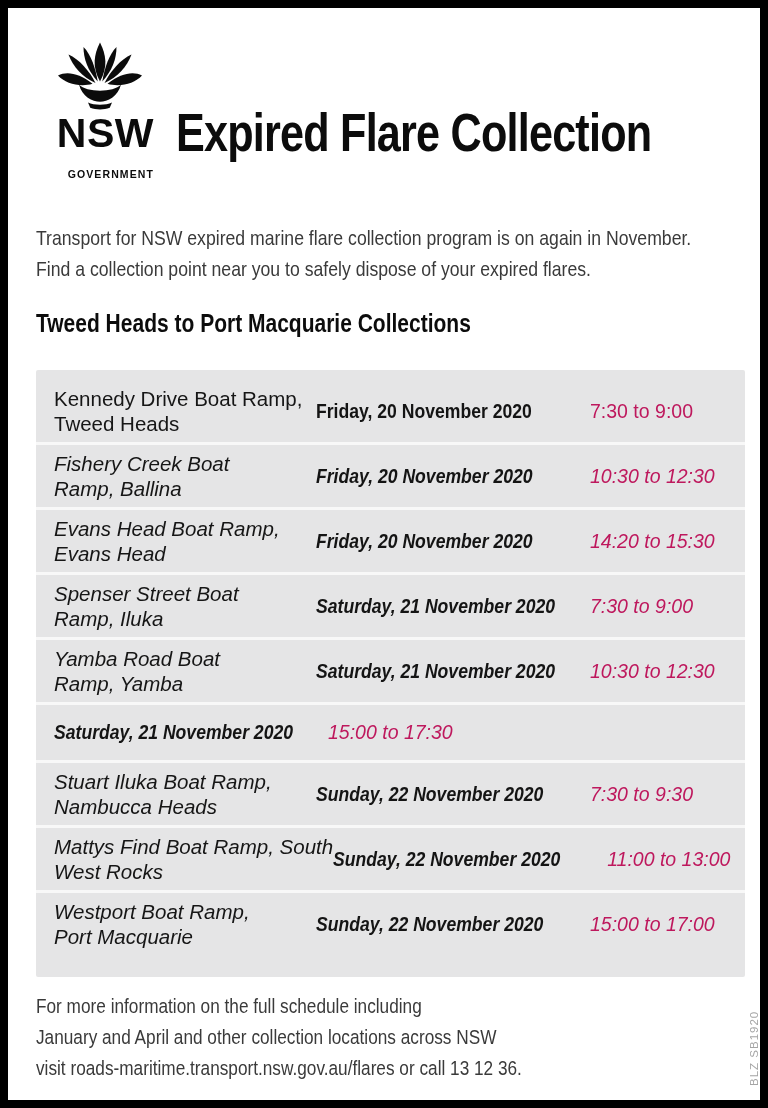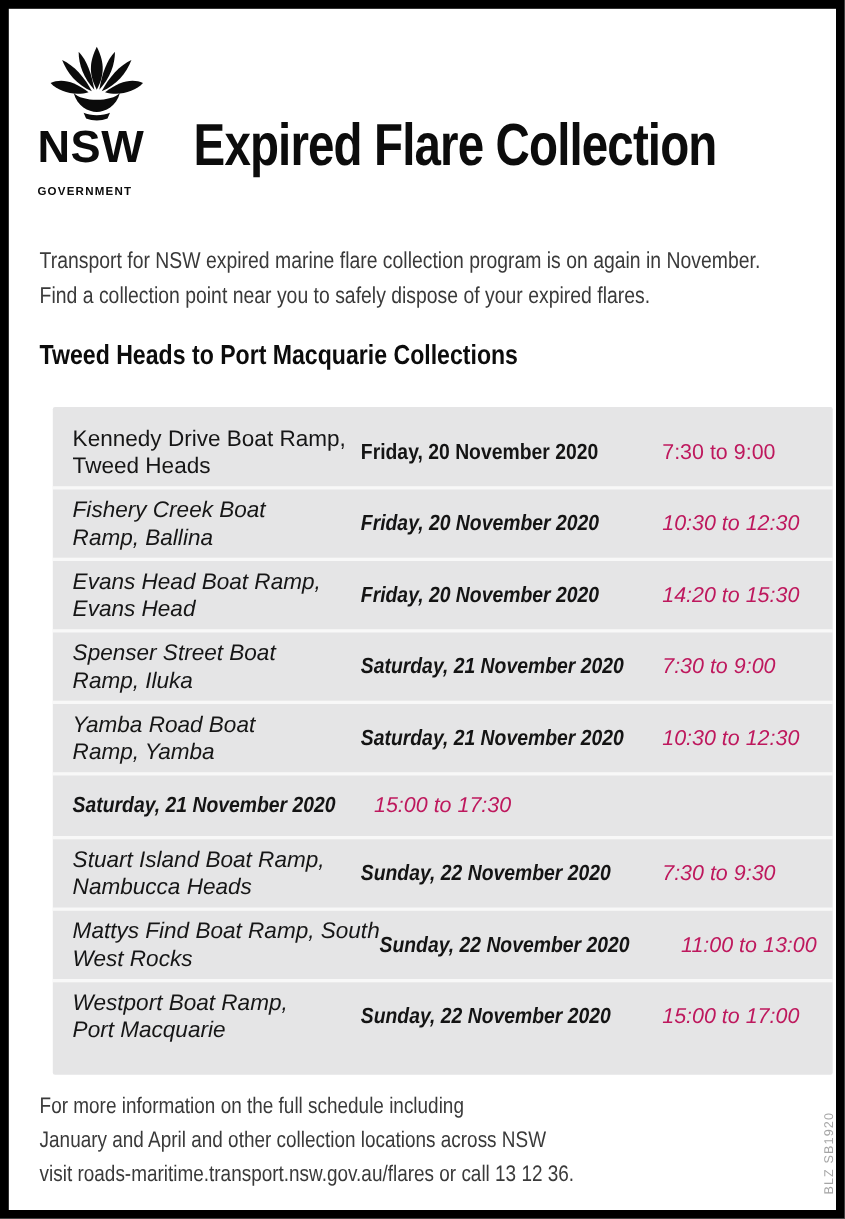--- a/index.html
+++ b/index.html
@@ -7,22 +7,22 @@
   .page {
     position:relative;
     width:768px; height:1108px;
     background:#ffffff;
     border:8px solid #000000;
     font-family:"Liberation Sans","DejaVu Sans",sans-serif;
     overflow:hidden;
   }
   
   .logo-block {
-    position:absolute; left:26px; top:34px; width:108px;
-    text-align:left; color:#0b0b0b;
+    position:absolute; left:38px; top:34px; width:108px;
+    text-align:right; color:#0b0b0b;
   }
   .logo-flower { display:block; margin:0 auto; }
   .logo-org {
     display:block; font-size:41px; font-weight:700; letter-spacing:0.5px;
     line-height:1.0; margin-top:1px; color:#0b0b0b;
   }
   .logo-suborg {
     display:block; font-size:10.5px; font-weight:700; letter-spacing:1.1px;
     margin-top:14px; color:#0b0b0b;
   }
@@ -40,21 +40,21 @@
     white-space:pre; transform:scaleX(0.84); transform-origin:left top;
   }
   
   .section-heading {
     position:absolute; left:28px; top:301px;
     font-size:25px; font-weight:700; color:#0c0c0c;
     white-space:nowrap; transform:scaleX(0.84); transform-origin:left top;
   }
   
   .schedule {
-    position:absolute; left:40px; top:362px; width:709px;
+    position:absolute; left:28px; top:362px; width:709px;
     background:#e5e5e6; border-radius:2px;
     padding:10px 0 22px 0;
   }
   .srow {
     display:flex; align-items:center;
     min-height:58px; padding:6px 14px 6px 18px;
   }
   .srow + .srow { border-top:3px solid #f8f8f8;font-style:italic; }
   .cell-loc {
     flex:0 0 262px;
@@ -148,21 +148,21 @@
       <div class="cell-date"><span class="squeeze">Saturday, 21 November 2020</span></div>
       <div class="cell-time">10:30 to 12:30</div>
     </div>
 
     <div class="srow">
       <div class="cell-date"><span class="squeeze">Saturday, 21 November 2020</span></div>
       <div class="cell-time">15:00 to 17:30</div>
     </div>
 
     <div class="srow">
-      <div class="cell-loc">Stuart Island Boat Ramp,
+      <div class="cell-loc">Stuart Iluka Boat Ramp,
 Nambucca Heads</div>
       <div class="cell-date"><span class="squeeze">Sunday, 22 November 2020</span></div>
       <div class="cell-time">7:30 to 9:30</div>
     </div>
 
     <div class="srow">
       <div class="cell-loc">Mattys Find Boat Ramp, South
 West Rocks</div>
       <div class="cell-date"><span class="squeeze">Sunday, 22 November 2020</span></div>
       <div class="cell-time">11:00 to 13:00</div>

